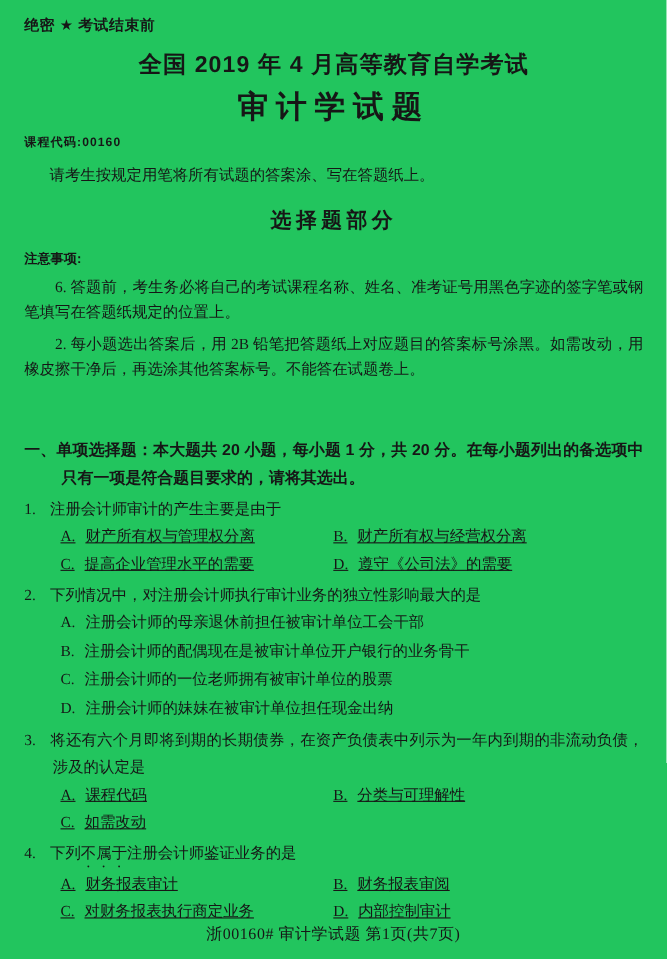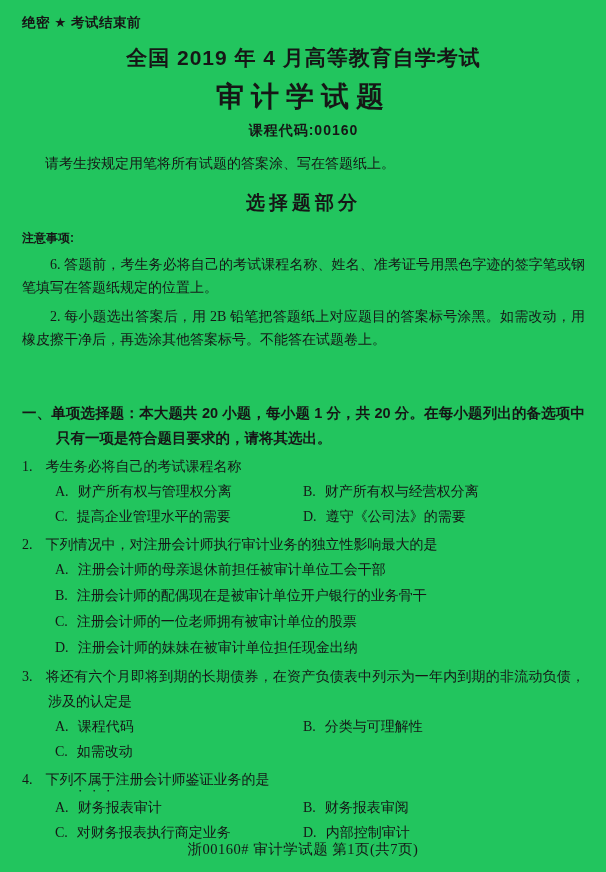--- a/index.html
+++ b/index.html
@@ -7,32 +7,32 @@
     width:606px;height:872px;box-sizing:border-box;position:relative;overflow:hidden;
     background:#22c55e;color:#161616;
     padding:14px 21px 0 22px;
     font-family:"Liberation Serif","DejaVu Serif",serif;
     font-size:14px;
   }
   .sansbold{font-family:"Liberation Sans","DejaVu Sans",sans-serif;font-weight:bold;}
   .classified{font-size:13.5px;letter-spacing:0.5px;}
   .title1{margin:12px 0 0;text-align:center;font-size:21px;letter-spacing:1px;}
   .title2{margin:6px 0 0;text-align:center;font-size:28px;letter-spacing:7px;}
-  .course{margin:6px 0 0;text-align:center;font-size:14px;letter-spacing:1px;}
+  .course{margin:6px 0 0;text-align:left;font-size:11px;letter-spacing:1px;}
   .instruction{margin:14px 0 0;text-indent:23px;line-height:20px;}
   .part-title{margin:16px 0 0;text-align:center;font-size:19px;letter-spacing:4px;}
   .notes-title{margin:14px 0 0;font-size:12px;}
   .note{margin:6px 0 0;text-indent:28px;line-height:23px;text-align:justify;}
   .gap{height:50px;}
   .sec-header{font-size:14.5px;line-height:25px;padding-left:34px;text-indent:-34px;text-align:justify;}
   .question{margin-top:3px;}
   .stem{padding-left:26px;text-indent:-26px;line-height:25px;text-align:justify;}
   .qnum{margin-right:13px;}
   .opts{margin-left:33px;}
-  .two-col{display:grid;grid-template-columns:248px auto;}
+  .two-col{display:grid;grid-template-columns:248px auto;text-decoration:underline;}
   .opt{line-height:25px;}
   .one-col .opt{line-height:26px;}
   .olabel{margin-right:9px;}
   .em-dots{
     -webkit-text-emphasis:dot;-webkit-text-emphasis-position:under right;
     text-emphasis:dot;text-emphasis-position:under right;
   }
   .footer{position:absolute;left:0;right:0;bottom:13px;text-align:center;font-size:14.5px;letter-spacing:0.5px;}
 </style>
 </head>
@@ -55,21 +55,21 @@
   <p class="note">2. 每小题选出答案后，用 2B 铅笔把答题纸上对应题目的答案标号涂黑。如需改动，用橡皮擦干净后，再选涂其他答案标号。不能答在试题卷上。</p>
 
   <div class="gap"></div>
 
   <div class="sec-header sansbold">
     <span>一、</span><span>单项选择题：本大题共 20 小题，每小题 1 分，共 20 分。在每小题列出的备选项中只有一项是符合题目要求的，请将其选出。</span>
   </div>
 
   <div class="question">
     <div class="stem">
-      <span class="qnum">1.</span><span>考生务必将自己的考试课程名称</span>
+      <span class="qnum">1.</span><span>注册会计师审计的产生主要是由于</span>
     </div>
     <div class="opts two-col">
       <div class="opt"><span class="olabel">A.</span><span>财产所有权与管理权分离</span></div>
       <div class="opt"><span class="olabel">B.</span><span>财产所有权与经营权分离</span></div>
       <div class="opt"><span class="olabel">C.</span><span>提高企业管理水平的需要</span></div>
       <div class="opt"><span class="olabel">D.</span><span>遵守《公司法》的需要</span></div>
     </div>
   </div>
 
   <div class="question">

